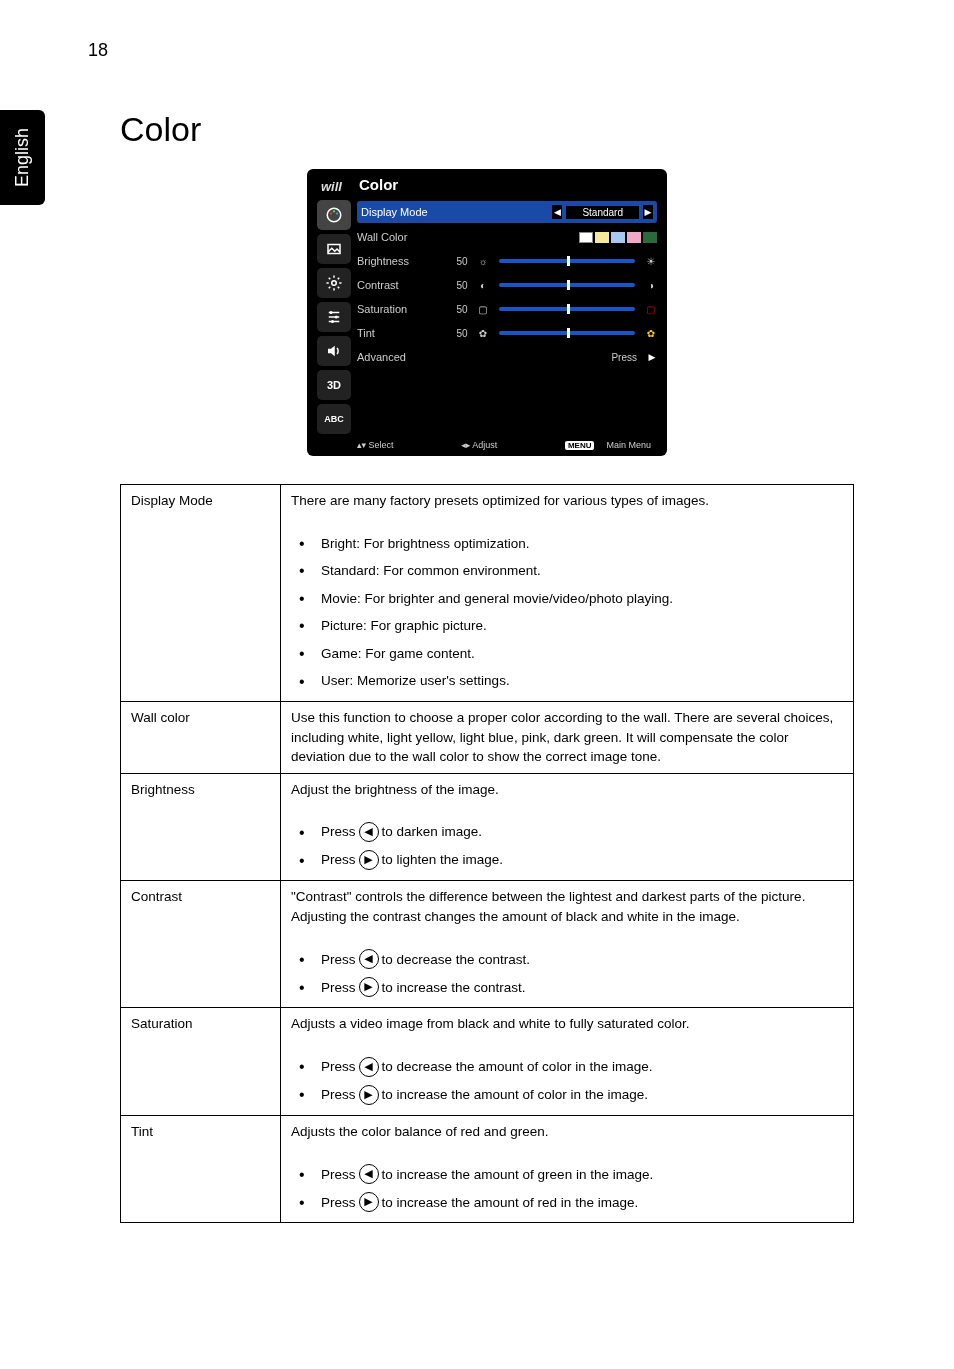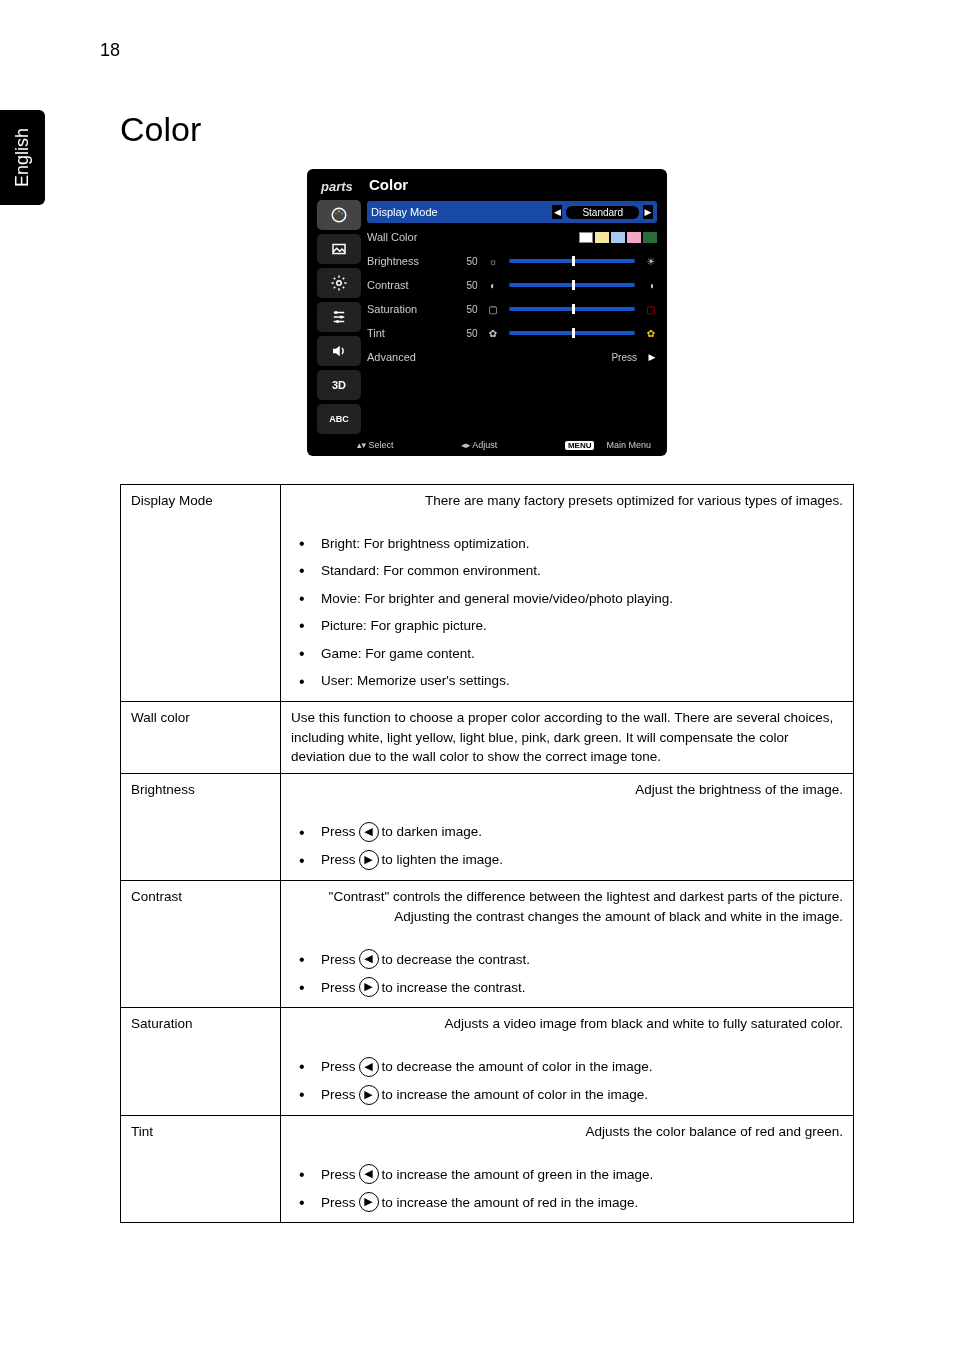--- a/index.html
+++ b/index.html
@@ -7,21 +7,21 @@
     font-family: Arial, Helvetica, sans-serif;
     background: #fff;
     width: 954px;
     margin: 0 auto;
     color: #000;
     position: relative;
   }
   .page-number {
     position: absolute;
     top: 40px;
-    left: 100px;
+    left: 88px;
     font-size: 18px;
     font-weight: normal;
   }
   .lang-tab {
     position: absolute;
     top: 110px;
     left: 0;
     width: 45px;
     height: 95px;
     background: #000;
@@ -80,21 +80,21 @@
   .osd-body {
     display: flex;
     gap: 6px;
   }
   .osd-sidebar {
     display: flex;
     flex-direction: column;
     gap: 4px;
   }
   .osd-tab {
-    width: 44px;
+    width: 34px;
     height: 30px;
     background: #222;
     border-radius: 5px;
     display: flex;
     align-items: center;
     justify-content: center;
     color: #fff;
     font-size: 14px;
   }
   .osd-tab.active { background: #444; }
@@ -126,21 +126,21 @@
     width: 10px; height: 14px;
     background: #000;
     display: flex; align-items: center; justify-content: center;
     font-size: 9px; color: #fff;
   }
   .osd-value-box {
     background: #000;
     color: #fff;
     font-size: 10px;
     padding: 1px 16px;
-    border-radius: 6px;
+    border-radius: 0;
   }
   .color-swatches { display: flex; gap: 2px; }
   .sw { width: 14px; height: 11px; }
   .slider {
     flex: 1;
     height: 4px;
     background: #1556c8;
     position: relative;
     border-radius: 2px;
     margin: 0 4px;
@@ -204,38 +204,38 @@
     width: 20px;
     height: 20px;
     border: 1.5px solid #000;
     border-radius: 50%;
     align-items: center;
     justify-content: center;
     margin: 0 3px;
     vertical-align: middle;
     font-size: 11px;
   }
-  .intro { margin-bottom: 4px; text-align: right; }
+  .intro { margin-bottom: 4px; }
 </style>
 </head>
 <body>
 
 <div class="page-number">18</div>
 
 <div class="lang-tab">
   <span>English</span>
 </div>
 
 <div class="content">
   <h1 class="section-title">Color</h1>
 
   <div class="osd-wrap">
     <div class="osd">
       <div class="osd-header">
-        <span class="osd-logo">parts</span>
+        <span class="osd-logo">will</span>
       </div>
       <div class="osd-body">
         <div class="osd-sidebar">
           <div class="osd-tab active">
             <svg viewBox="0 0 24 24">
                 <circle cx="12" cy="12" r="9" fill="none" stroke="#fff" stroke-width="2"></circle>
                 <circle cx="8" cy="10" r="1.5" fill="#f33"></circle>
                 <circle cx="12" cy="7" r="1.5" fill="#3f3"></circle>
                 <circle cx="16" cy="10" r="1.5" fill="#39f"></circle>
               </svg>

